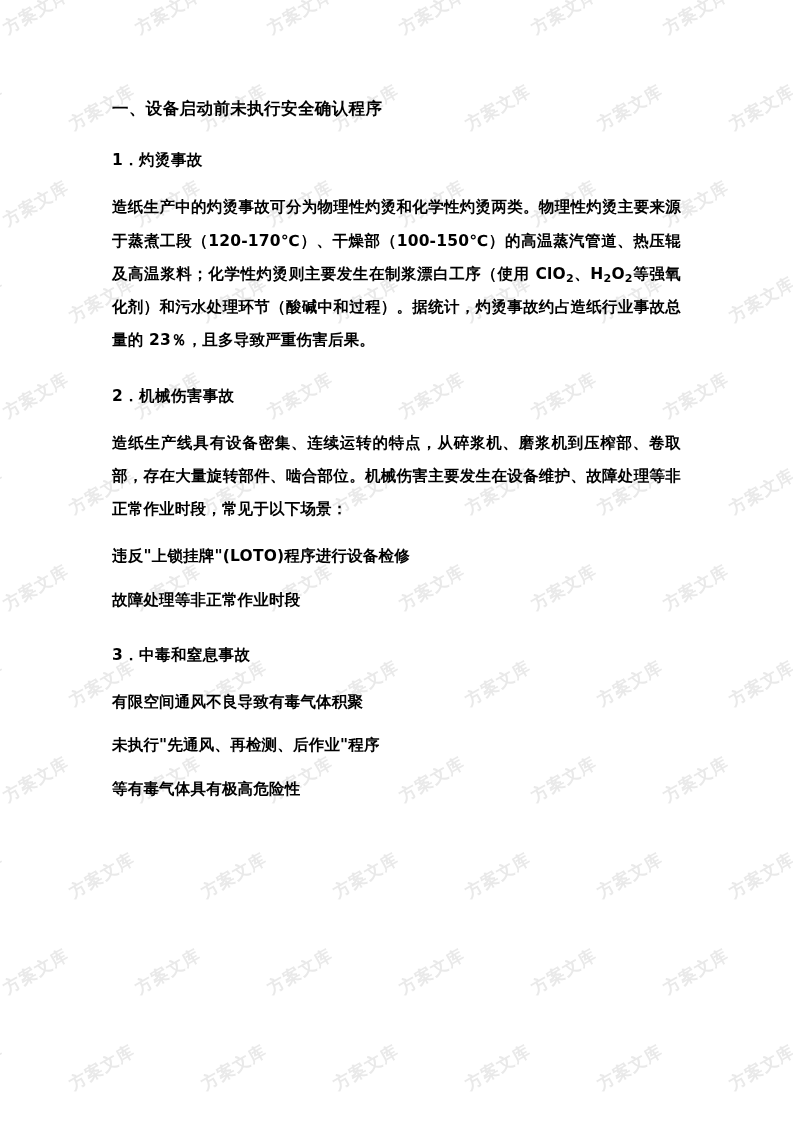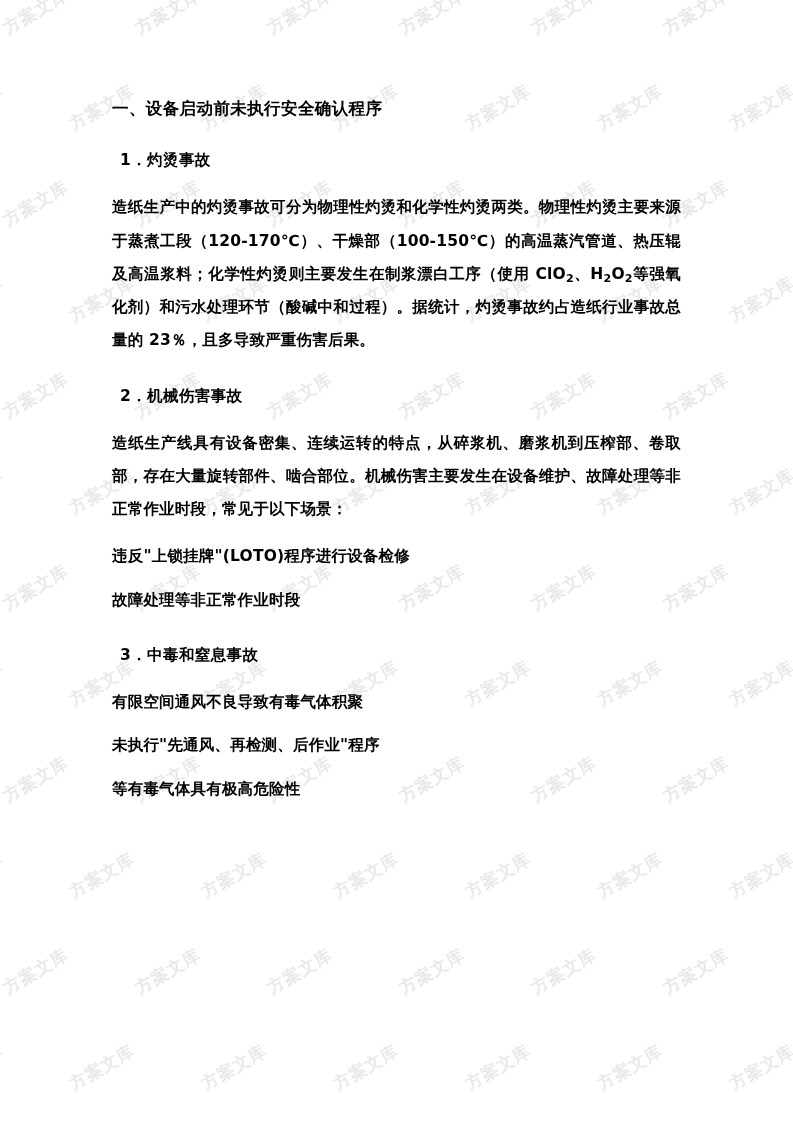--- a/index.html
+++ b/index.html
@@ -46,21 +46,21 @@
   h1.doc-h1 {
     font-size: 16.5px;
     font-weight: 700;
     margin: 0 0 26px 0;
     line-height: 1.6;
     letter-spacing: 0.4px;
   }
   h2.doc-h2 {
     font-size: 15.5px;
     font-weight: 700;
-    margin: 26px 0 18px 8px;
+    margin: 26px 0 18px 0;
     line-height: 1.6;
     letter-spacing: 0.4px;
   }
   p.doc-p {
     font-size: 15.5px;
     font-weight: 700;
     margin: 8px 0 14px 0;
     line-height: 2.15;
     text-align: justify;
     letter-spacing: 0.2px;

